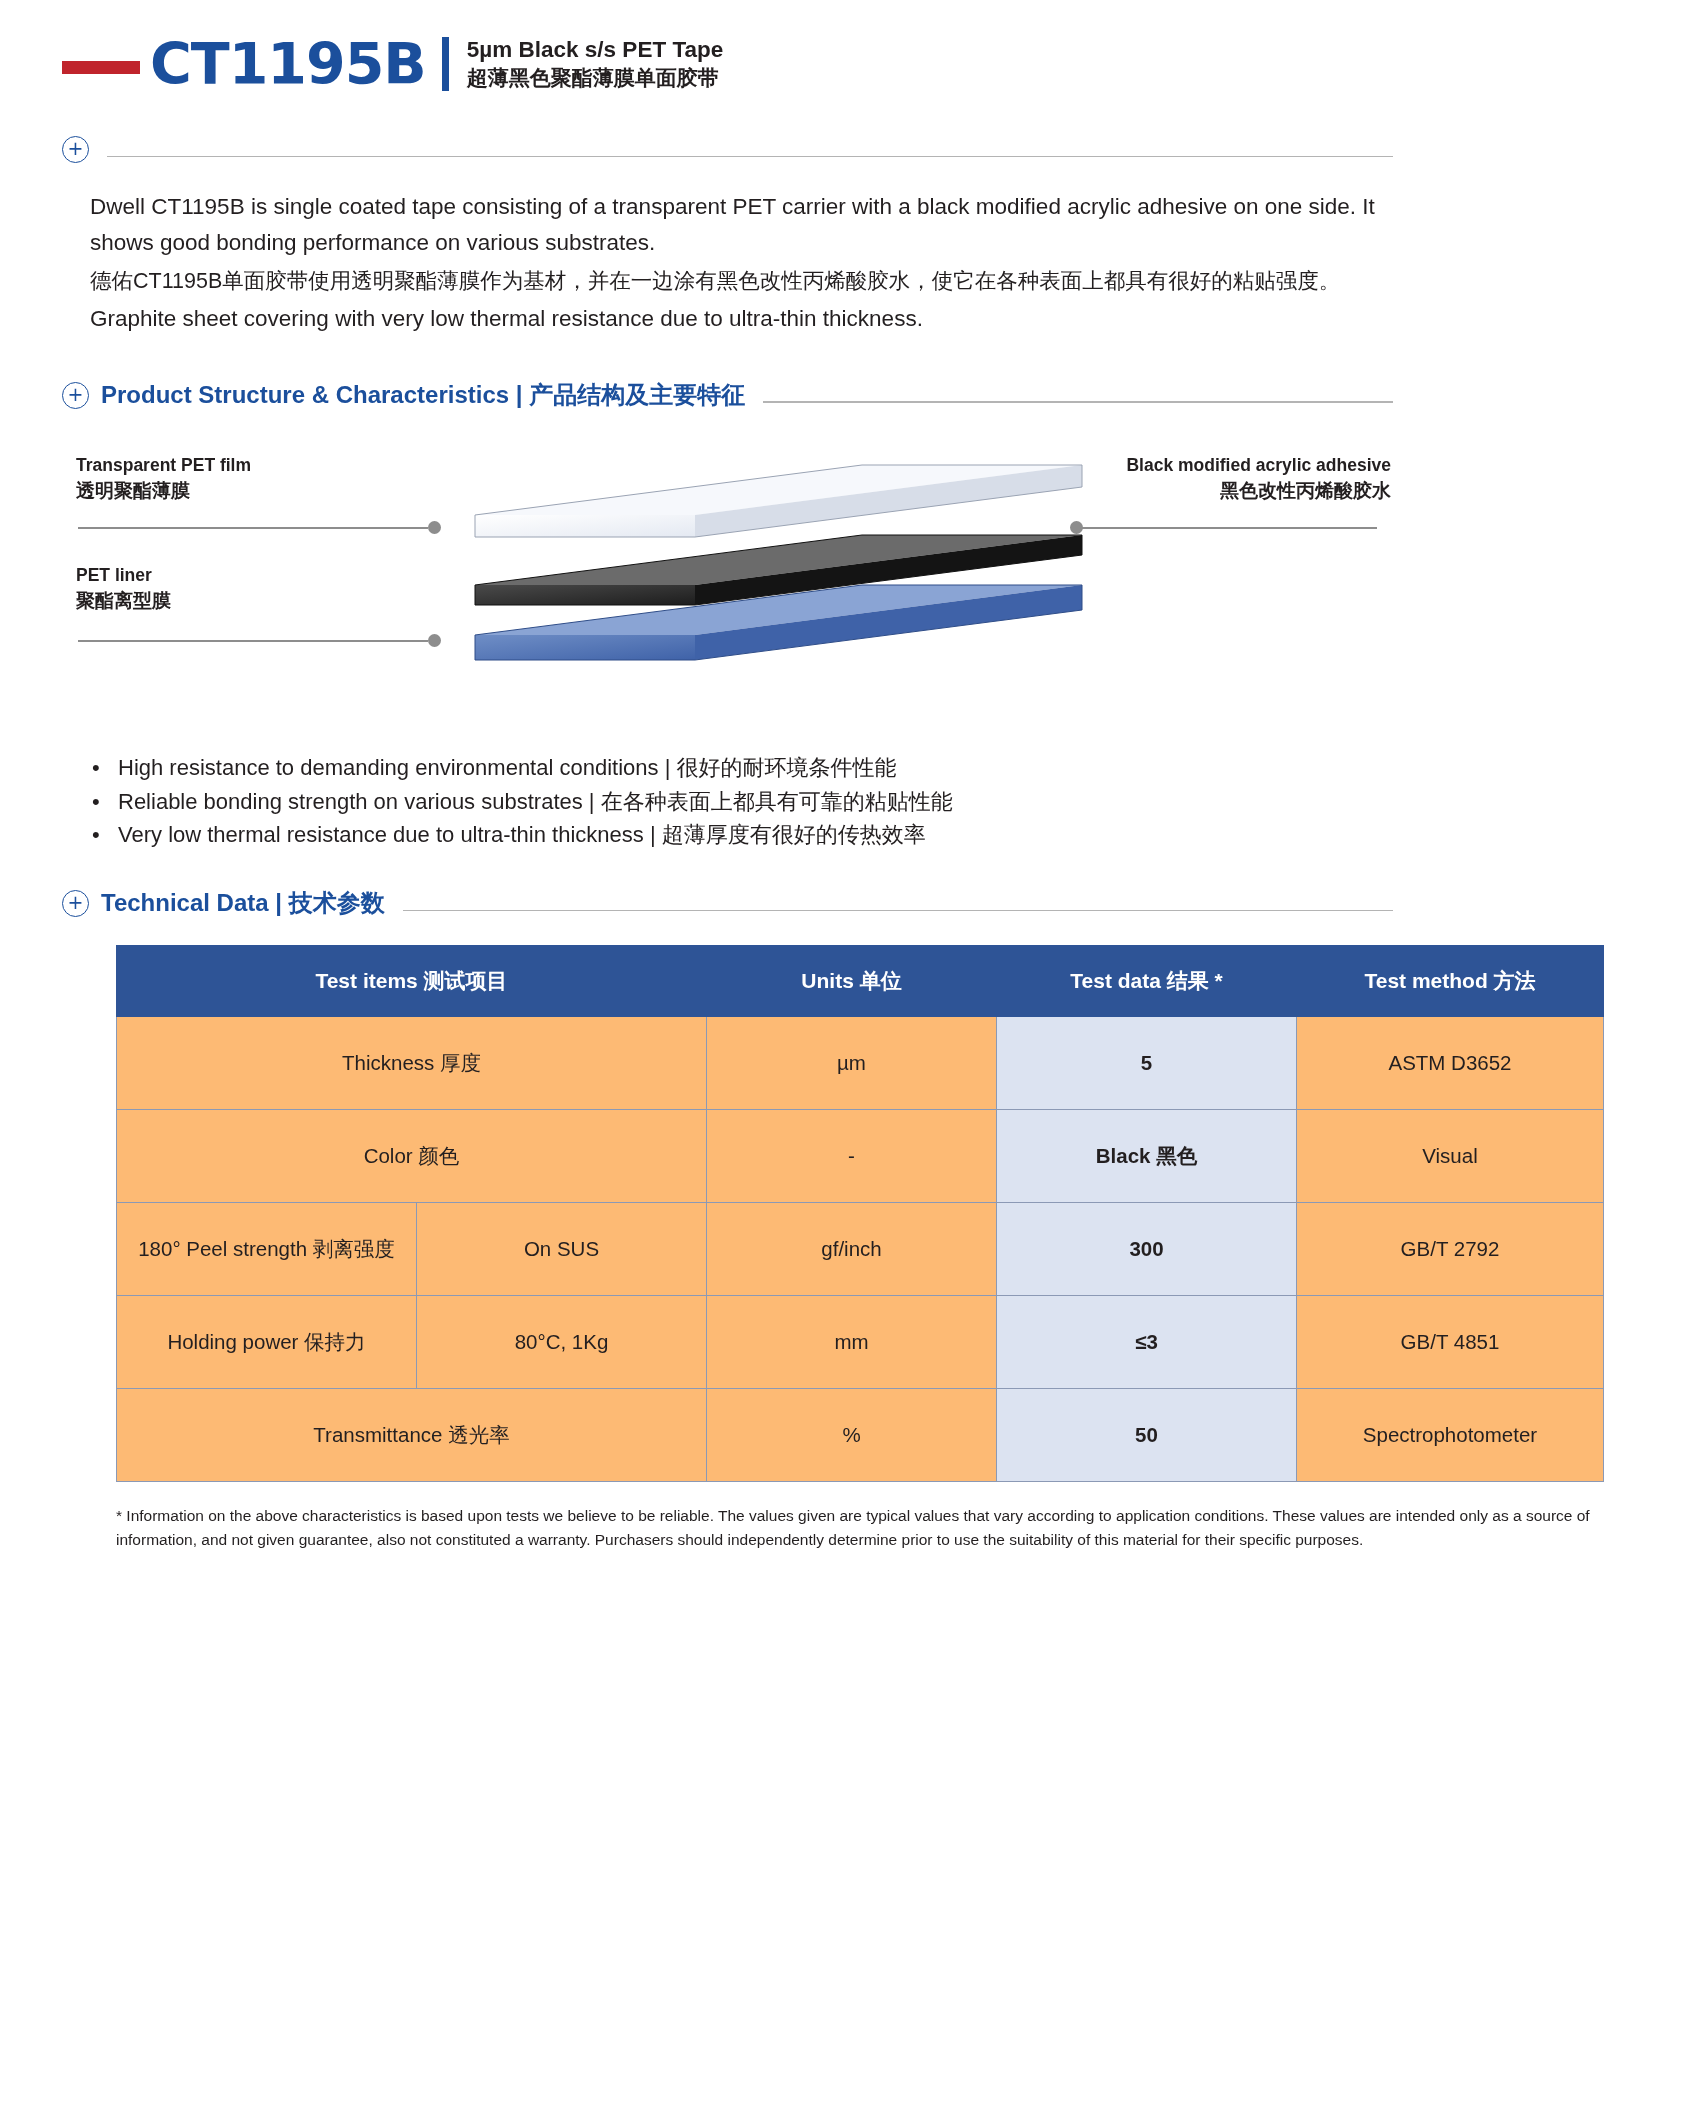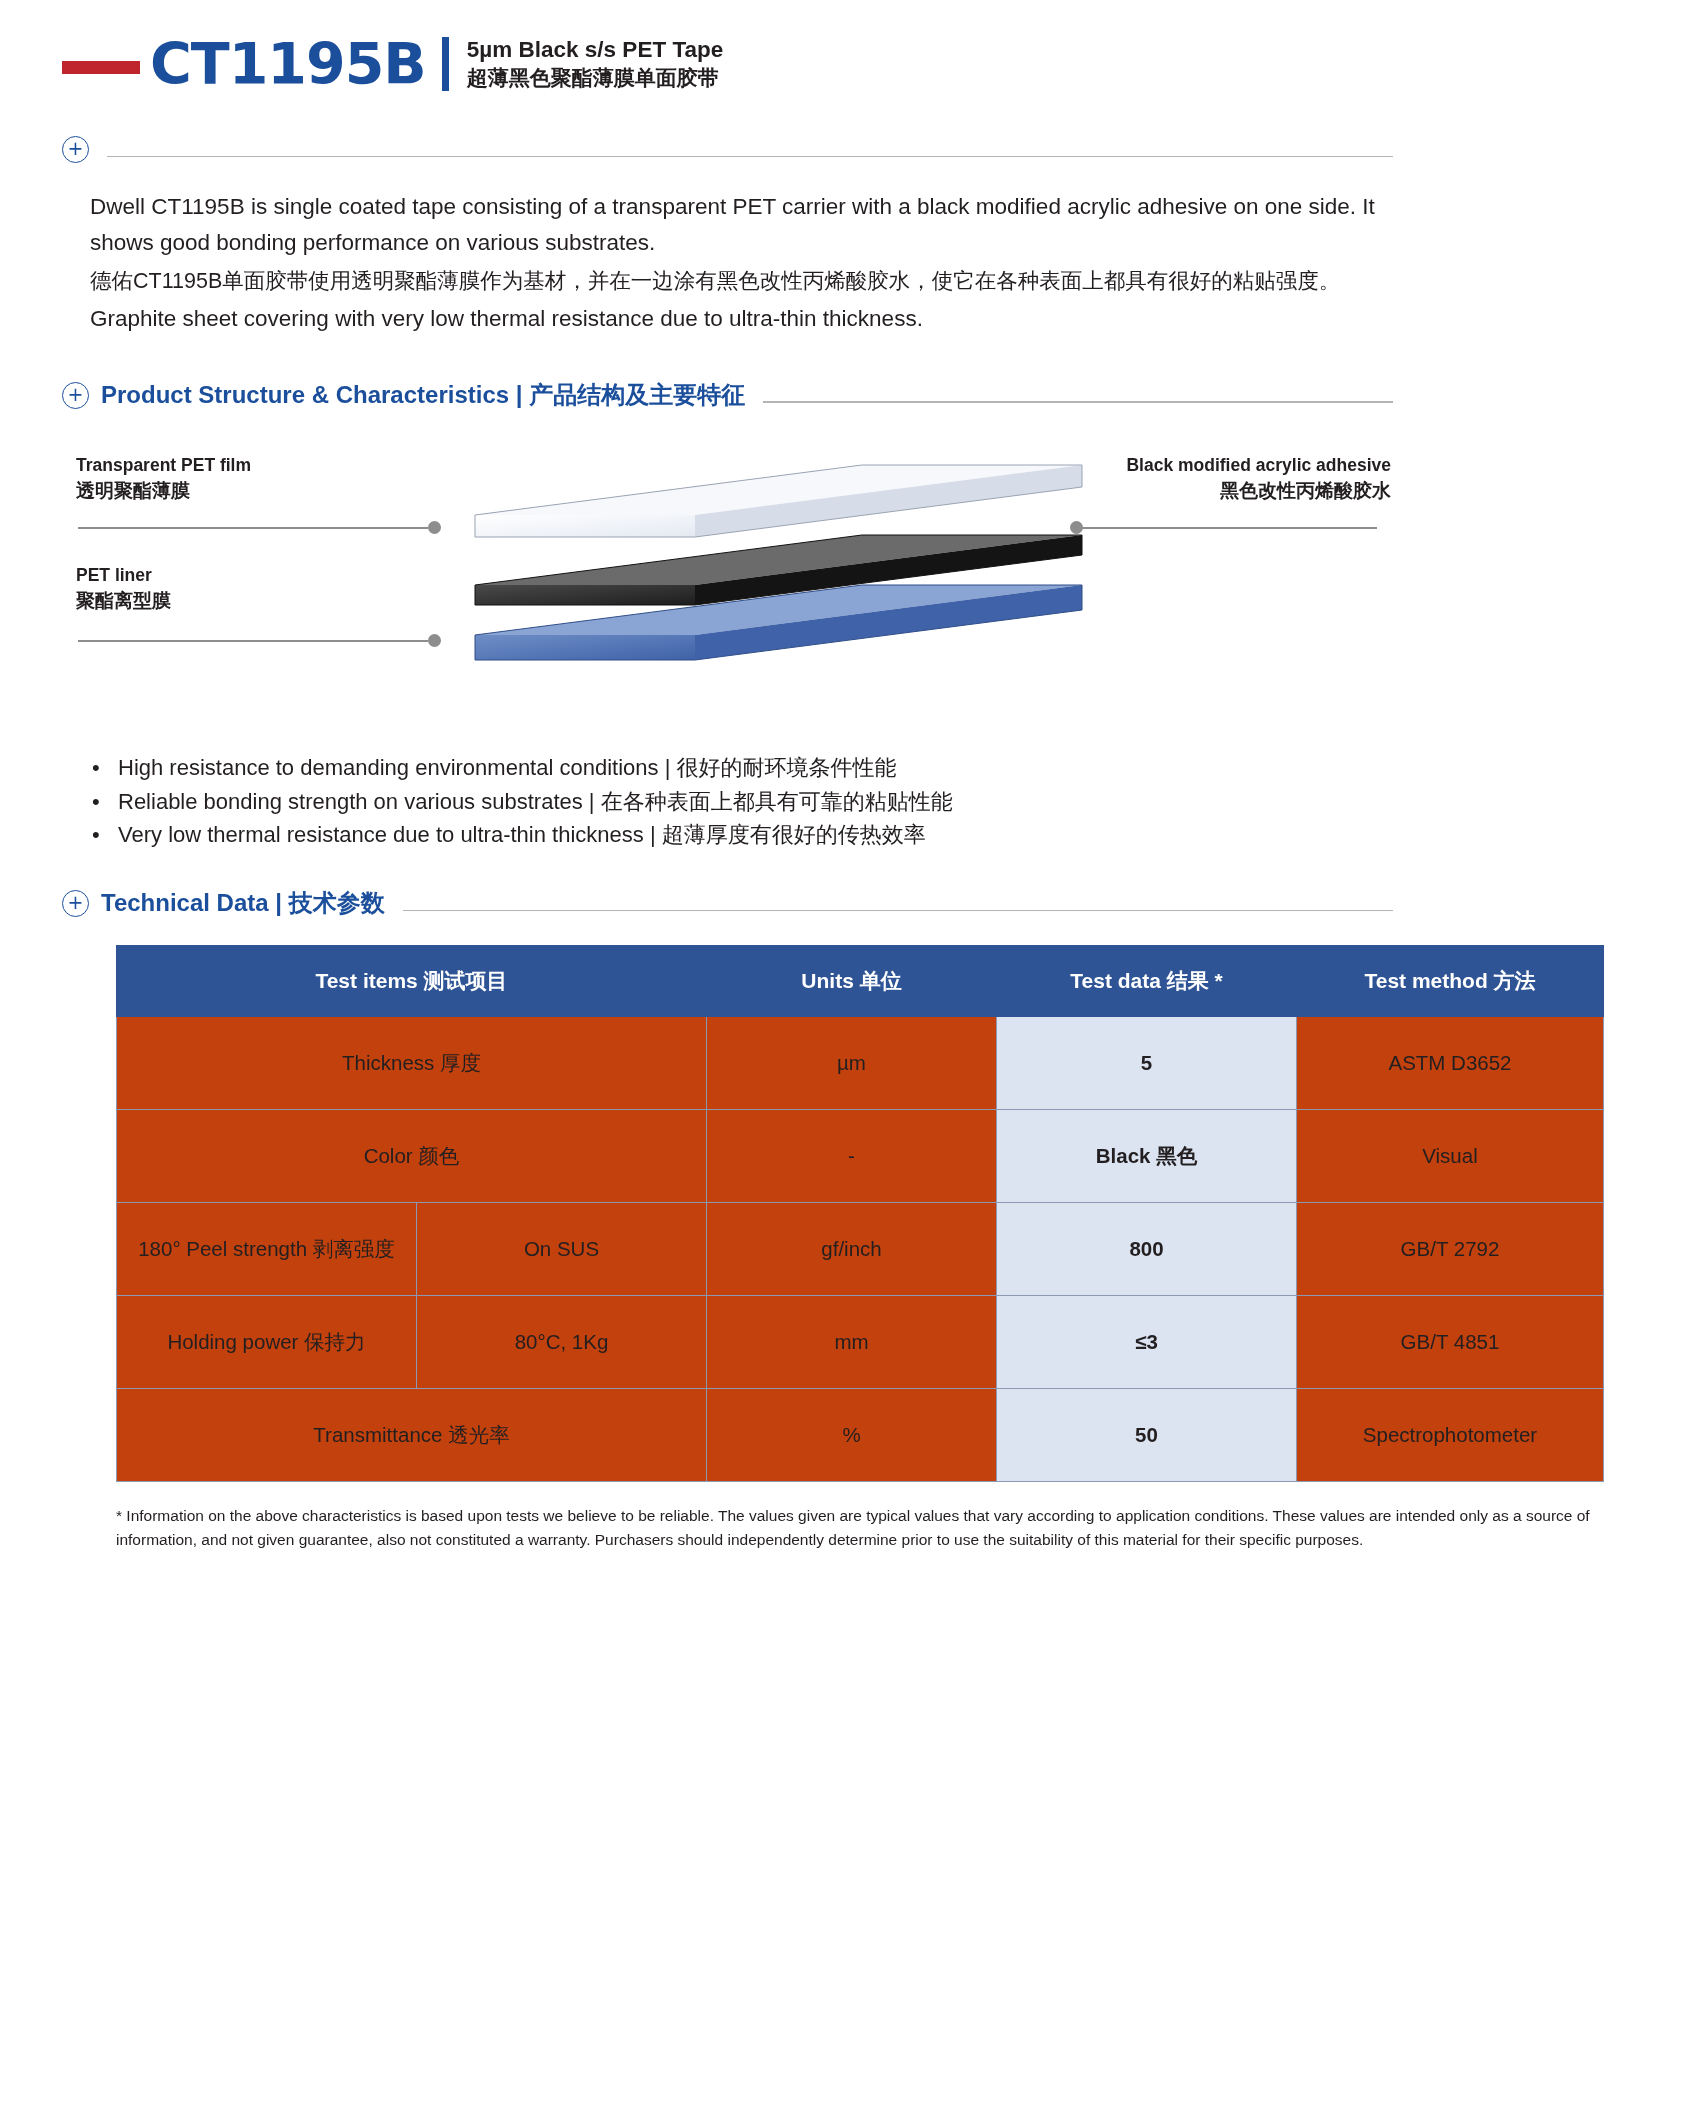--- a/index.html
+++ b/index.html
@@ -209,21 +209,21 @@
   table.tech td {
     height: 90px;
     font-size: 20.5px;
     color: #231f20;
   }
   td.data {
     background: #dce3f1;
     font-weight: bold;
   }
   td.plain {
-    background: #c2410c;
+    background: #fdba74;
   }
 
   
   .footnote {
     margin: 22px 0 0 54px;
     width: 1490px;
     font-size: 15.5px;
     line-height: 1.52;
     color: #231f20;
   }
@@ -368,21 +368,21 @@
           <tr>
             <td class="plain" colspan="2">Color 颜色</td>
             <td class="plain">-</td>
             <td class="data">Black 黑色</td>
             <td class="plain">Visual</td>
           </tr>
           <tr>
             <td class="plain">180° Peel strength 剥离强度</td>
             <td class="plain">On SUS</td>
             <td class="plain">gf/inch</td>
-            <td class="data">800</td>
+            <td class="data">300</td>
             <td class="plain">GB/T 2792</td>
           </tr>
           <tr>
             <td class="plain">Holding power 保持力</td>
             <td class="plain">80°C, 1Kg</td>
             <td class="plain">mm</td>
             <td class="data">≤3</td>
             <td class="plain">GB/T 4851</td>
           </tr>
           <tr>

